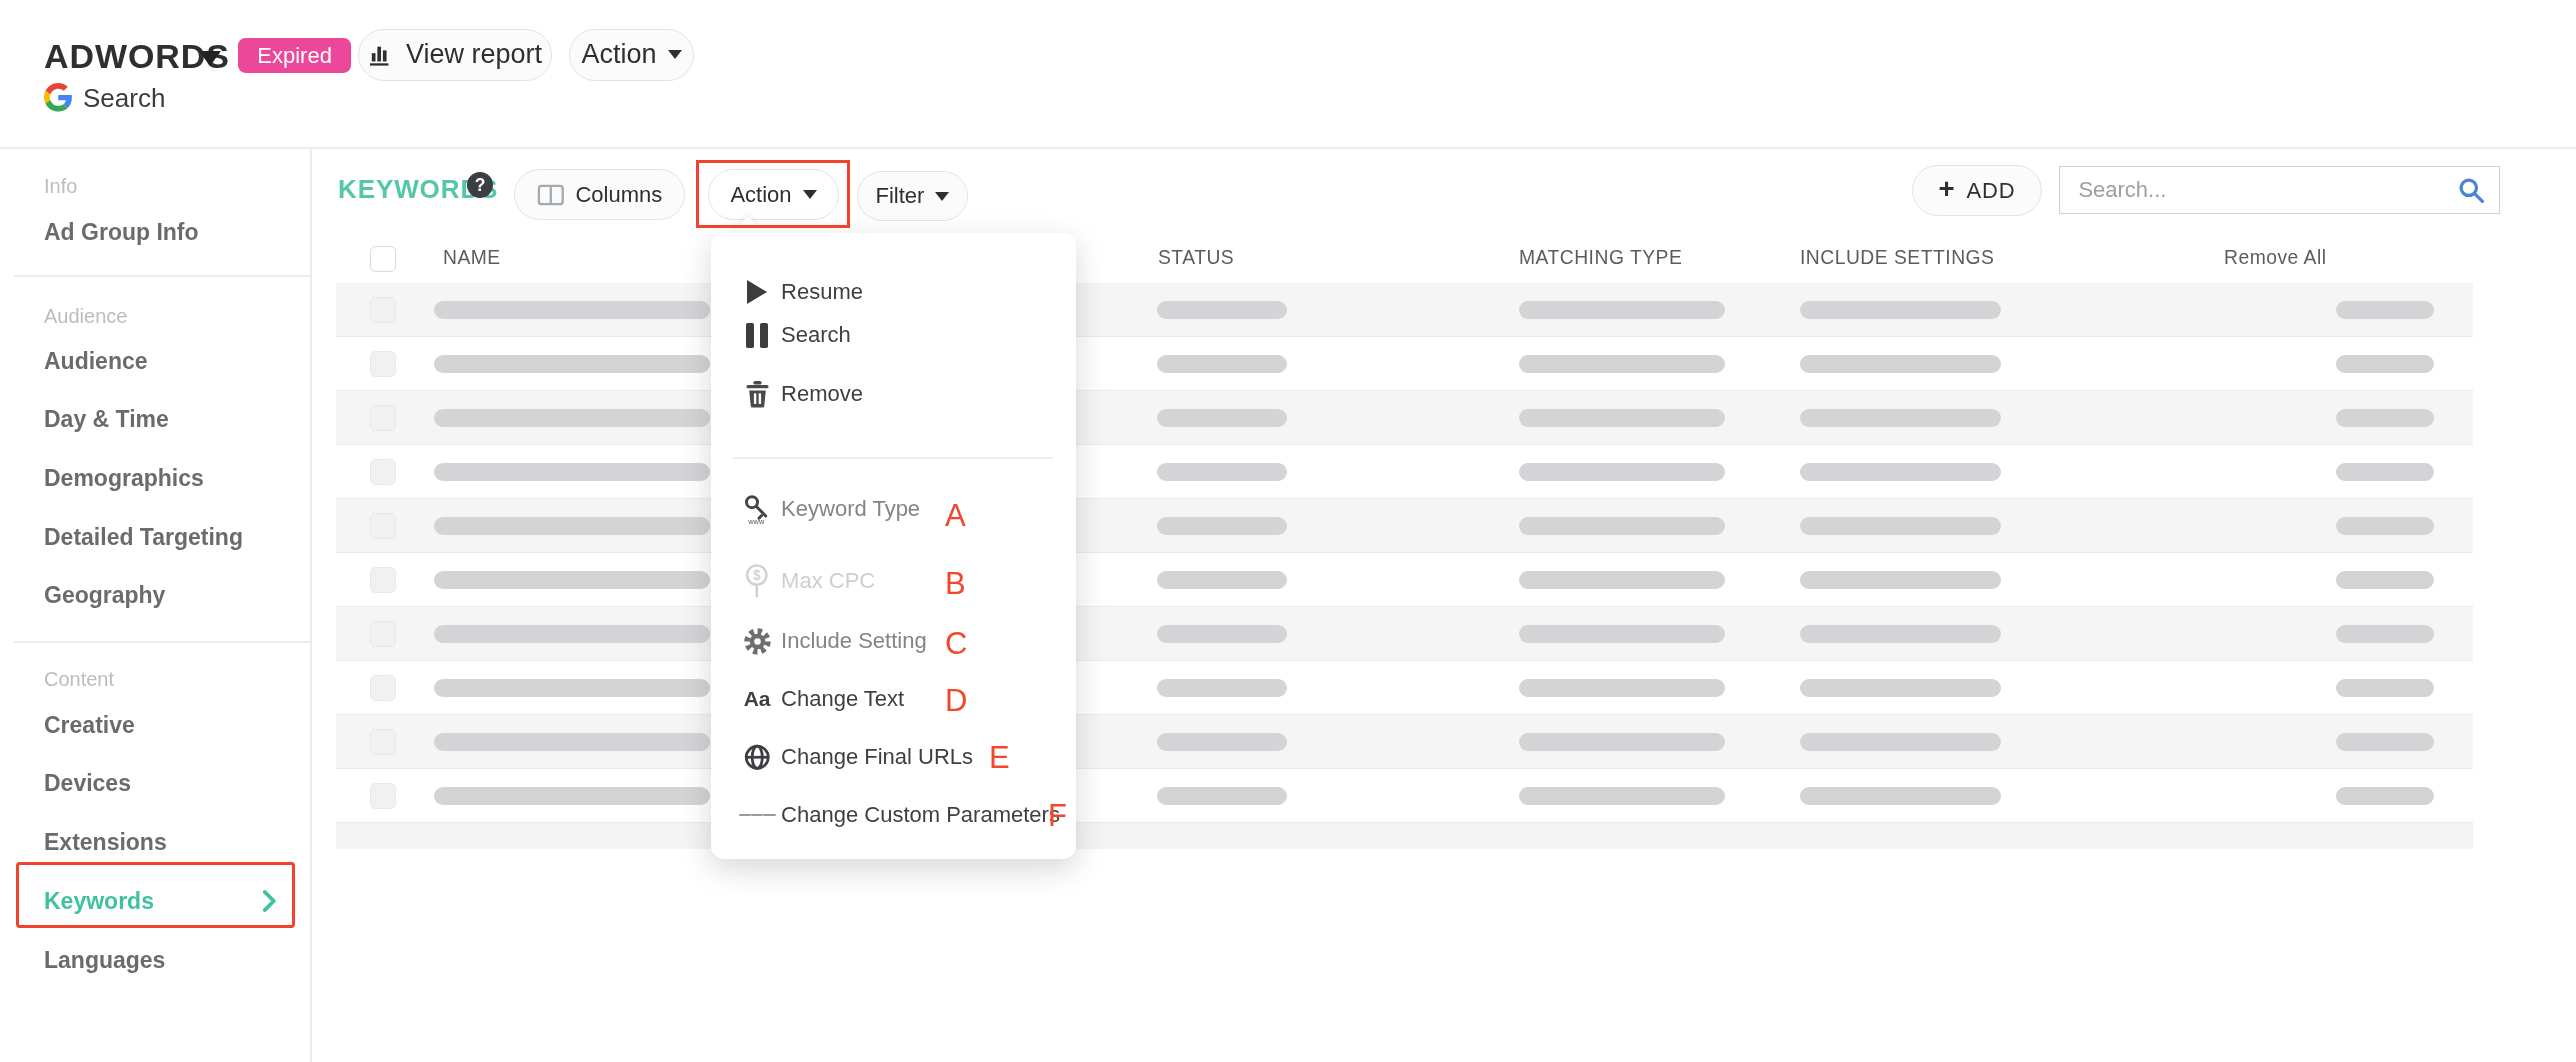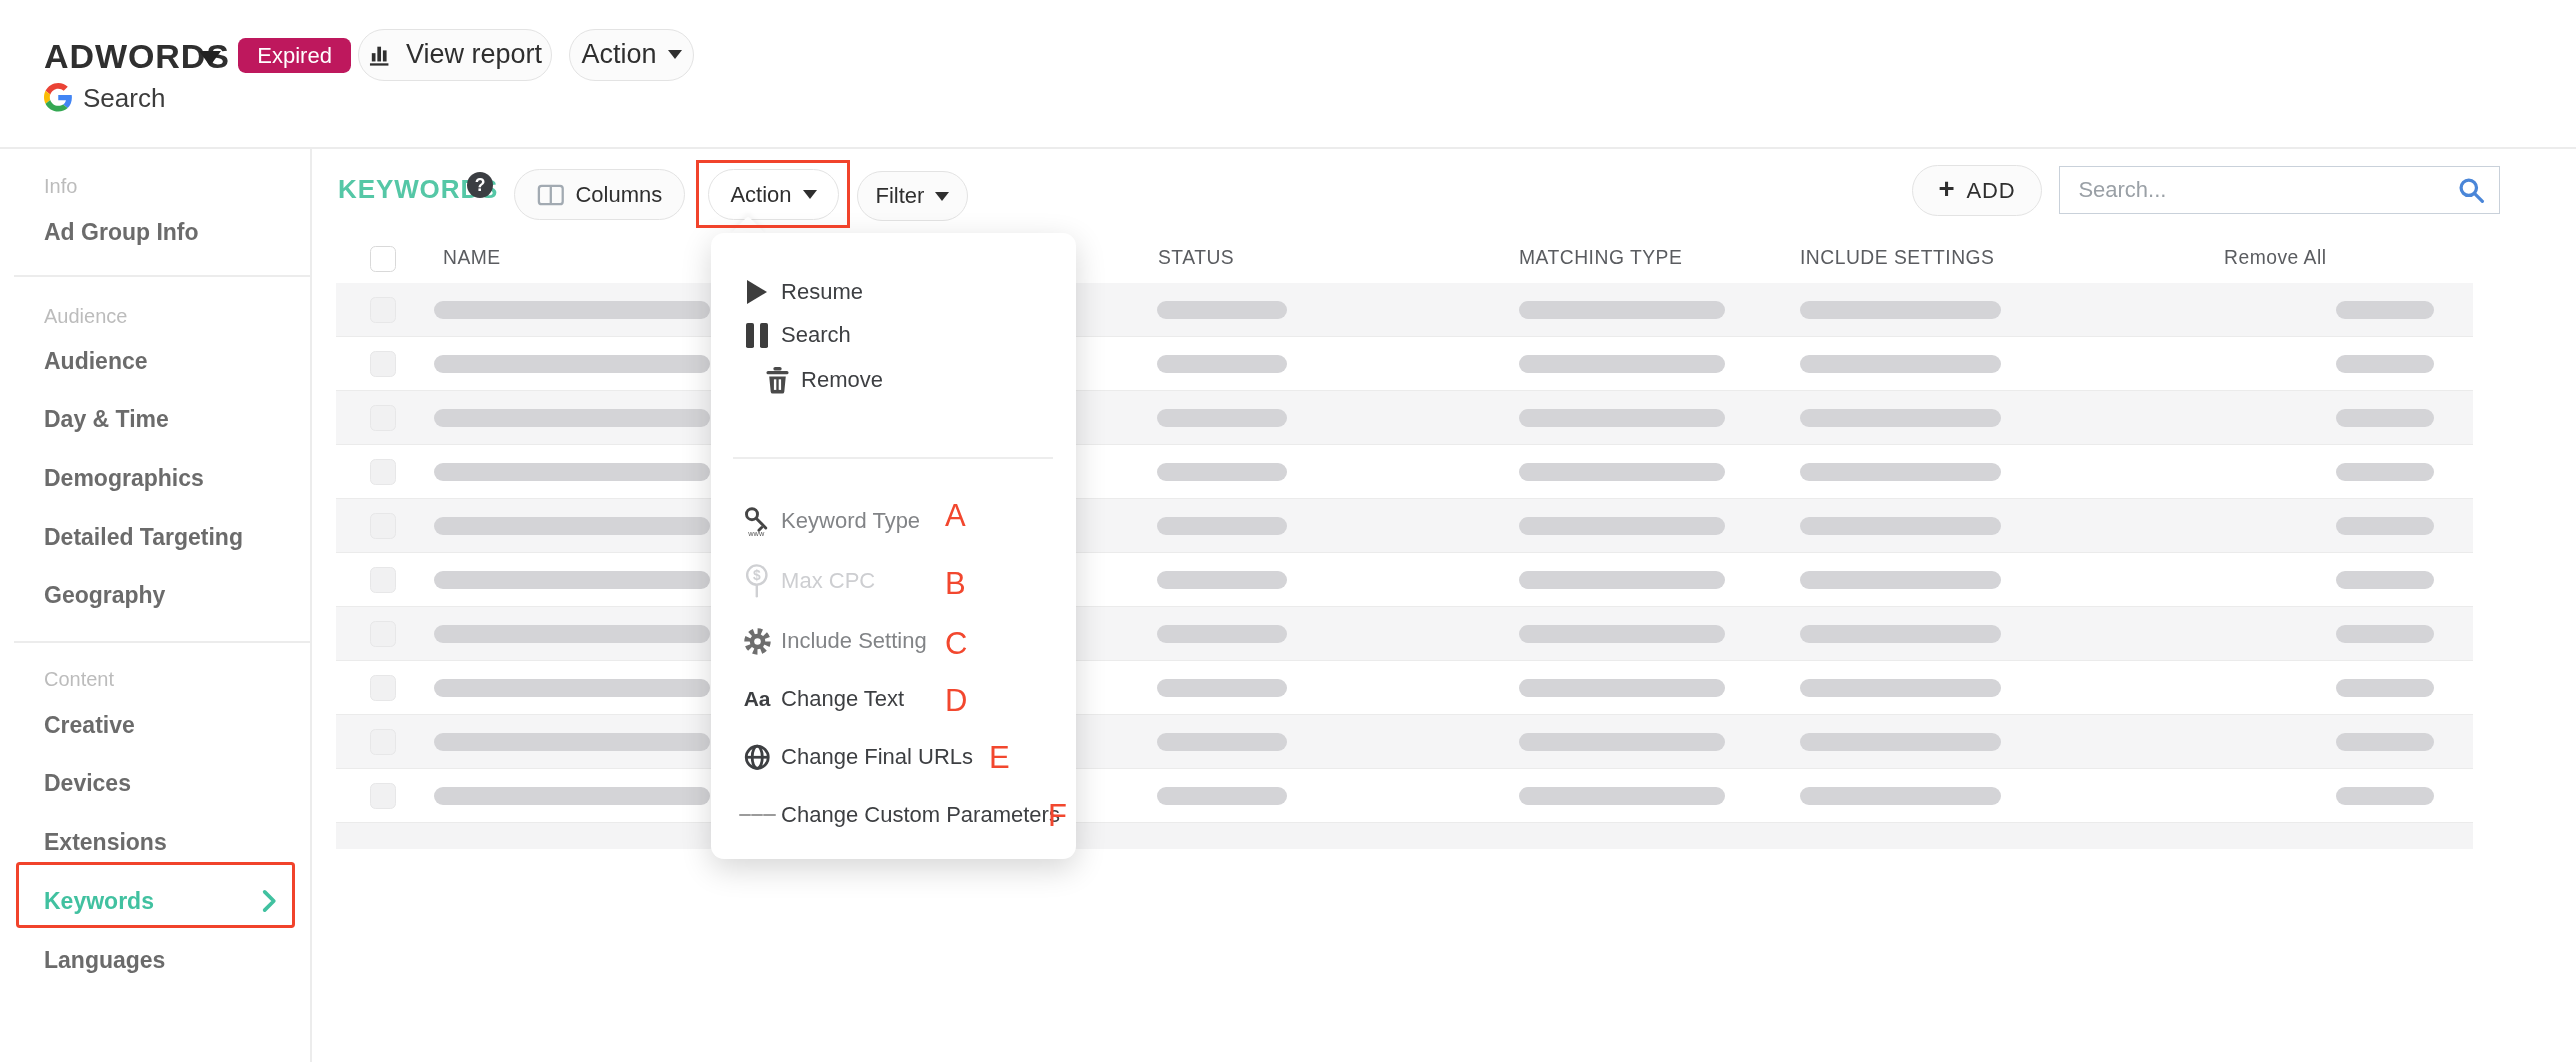--- a/index.html
+++ b/index.html
@@ -5,21 +5,21 @@
   * { margin:0; padding:0; box-sizing:border-box; }
   html,body { background:#fff; }
   body { font-family:"Liberation Sans", sans-serif; }
   .page { position:relative; width:2576px; height:1063px; background:#fff; overflow:hidden; }
 
   
   .adwords-title { position:absolute; left:44px; top:37px; font-size:34px; font-weight:bold; color:#2f2f2f; letter-spacing:0.9px; }
   .adwords-caret { position:absolute; left:199px; top:51px; width:0; height:0;
     border-left:11px solid transparent; border-right:11px solid transparent; border-top:15.6px solid #222; }
   .expired-badge { position:absolute; left:238px; top:38px; height:35px; padding:0 19.3px; border-radius:7.4px;
-    background:#be185d; color:#fff; font-size:22px; line-height:35px; }
+    background:#ec4899; color:#fff; font-size:22px; line-height:35px; }
   .pill-btn { position:absolute; display:flex; align-items:center; justify-content:center; gap:11px;
     background:#fbfbfb; border:1.8px solid #e3e3e3; border-radius:27px; color:#2f2f2f; font-size:27px; cursor:pointer; }
   .btn-view-report { left:358px; top:28.5px; width:194px; height:52px; }
   .btn-action-top { left:569px; top:28.5px; width:125px; height:52px; }
   .caret-down { width:0; height:0; border-left:7.4px solid transparent; border-right:7.4px solid transparent; border-top:9.2px solid #2f2f2f; display:inline-block; }
   .g-icon { position:absolute; left:44px; top:83px; width:28.5px; height:28.5px; }
   .channel-label { position:absolute; left:83px; top:83px; font-size:26px; color:#3c3c3c; }
 
   .h-divider { position:absolute; left:0; top:147px; width:2576px; height:1.8px; background:#ececec; }
   .v-divider { position:absolute; left:310px; top:149px; width:1.8px; height:914px; background:#ececec; }
@@ -79,22 +79,22 @@
   
   .menu-caret { position:absolute; left:736px; top:221px; width:24px; height:24px; background:#fff;
     transform:rotate(45deg); border-radius:2.8px; z-index:19; box-shadow:-2.8px -2.8px 5.5px rgba(0,0,0,0.04); }
   .menu { position:absolute; left:711px; top:233px; width:365px; height:626px; background:#fff;
     border-radius:13px; box-shadow:0 9.2px 31px rgba(0,0,0,0.16); z-index:20; }
   .mi { position:absolute; left:0; width:100%; height:40px; display:flex; align-items:center; cursor:pointer; }
   .mi-icon { width:37px; margin-left:27.6px; display:flex; align-items:center; justify-content:center; flex:0 0 auto; }
   .mi-label { margin-left:5.5px; font-size:22px; color:#3d3f42; white-space:nowrap; }
   .mi.muted .mi-label { color:#828487; }
   .mi.disabled .mi-label { color:#cdced1; }
-  .mi-resume { top:23px;margin-top:16px; } .mi-pause { top:82px; } .mi-remove { top:127px;padding-left:20px; }
-  .mi-keyword-type { top:268px;align-items:center; } .mi-max-cpc { top:328px; } .mi-include-setting { top:388px; }
+  .mi-resume { top:23px;margin-top:16px; } .mi-pause { top:82px; } .mi-remove { top:141px; }
+  .mi-keyword-type { top:256px;align-items:center; } .mi-max-cpc { top:328px; } .mi-include-setting { top:388px; }
   .mi-change-text { top:446px; } .mi-change-urls { top:504px; } .mi-change-params { top:562px; }
   .menu-divider { position:absolute; left:22px; top:224px; width:320px; height:1.8px; background:#ededed; }
   .ann { position:absolute; font-size:31px; color:#f2472e; z-index:21; }
   .ann-a { left:234px; top:265px; } .ann-b { left:234px; top:333px; } .ann-c { left:234px; top:393px; }
   .ann-d { left:234px; top:450px; } .ann-e { left:278px; top:507px; } .ann-f { left:337px; top:565px; }
 
   
   .ic-play { width:0; height:0; border-top:12px solid transparent; border-bottom:12px solid transparent; border-left:20px solid #3d3d3d; }
   .ic-pause { display:flex; gap:5.5px; }
   .ic-pause span { width:8.3px; height:25px; background:#3d3d3d; border-radius:1.8px; }

